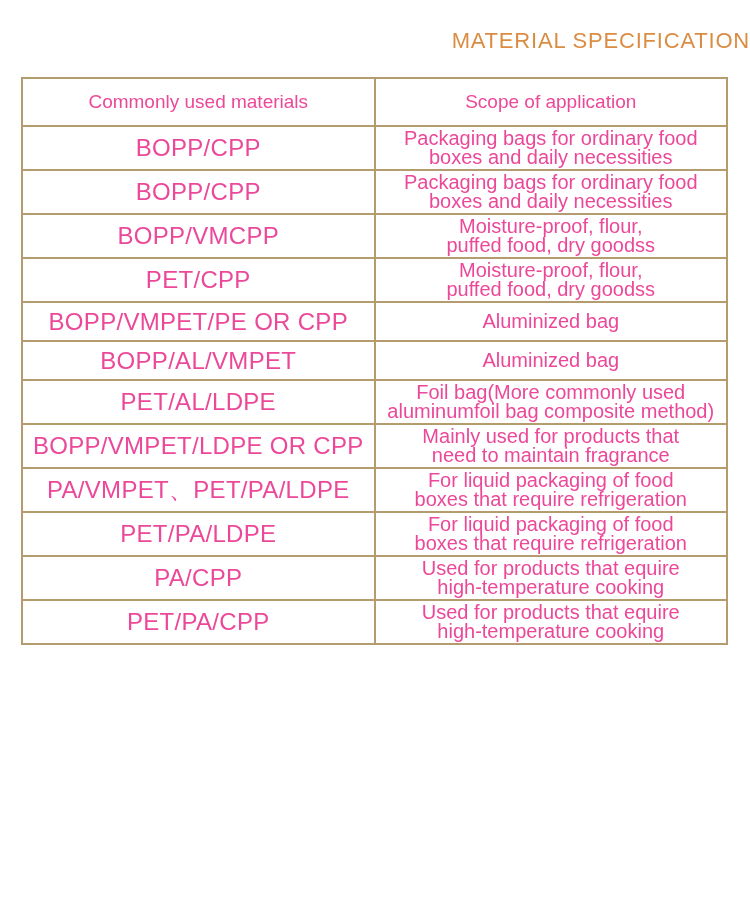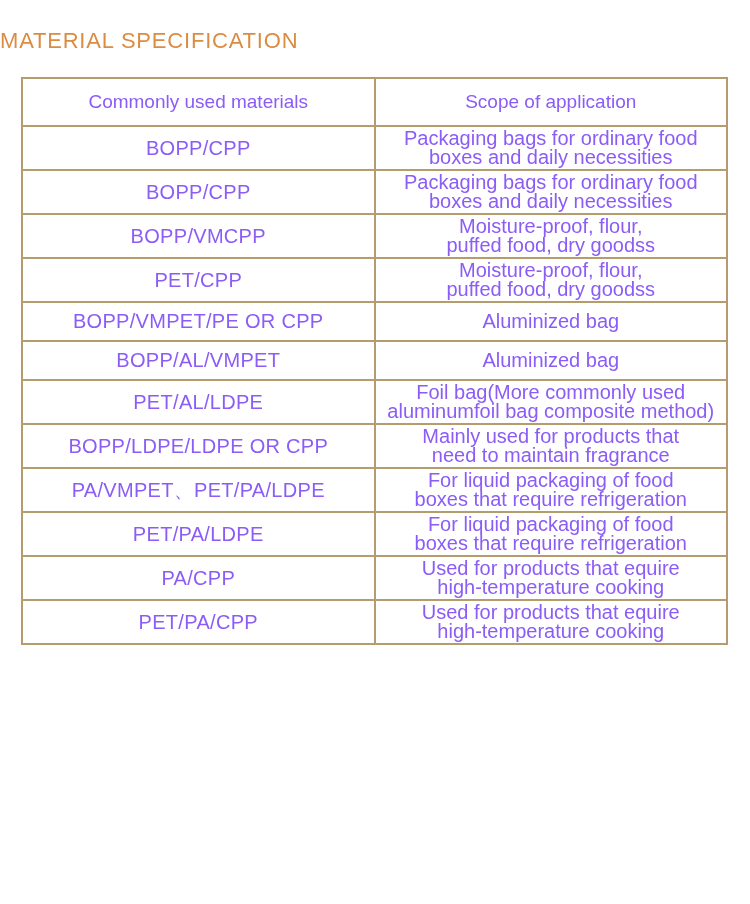--- a/index.html
+++ b/index.html
@@ -14,51 +14,51 @@
     position: relative;
     width: 750px;
     height: 904px;
     background: #ffffff;
   }
   .title {
     position: absolute;
     top: 28px;
     left: 0;
     width: 100%;
-    text-align: left;
+    text-align: right;
     font-size: 22px;
     font-weight: 400;
     letter-spacing: 0.8px;
     color: #db8c43;
   }
   table.spec-table {
     position: absolute;
     left: 21px;
     top: 77px;
     width: 707px;
     border-collapse: collapse;
     table-layout: fixed;
     background: #ffffff;
   }
   table.spec-table th,
   table.spec-table td {
     border: 2px solid #b59c6e;
     text-align: center;
     vertical-align: middle;
-    color: #8b5cf6;
+    color: #ec4899;
     padding: 2px 6px;
   }
   table.spec-table th {
     height: 48px;
     font-size: 19px;
     font-weight: 400;
   }
   td.mat {
     height: 39px;
-    font-size: 20px;
+    font-size: 24px;
     letter-spacing: 0.3px;
   }
   td.scope {
     font-size: 20px;
     line-height: 19px;
     white-space: pre-line;
   }
 </style>
 </head>
 <body>
@@ -102,21 +102,21 @@
       <tr>
         <td class="mat">BOPP/AL/VMPET</td>
         <td class="scope">Aluminized bag</td>
       </tr>
       <tr>
         <td class="mat">PET/AL/LDPE</td>
         <td class="scope">Foil bag(More commonly used
 aluminumfoil bag composite method)</td>
       </tr>
       <tr>
-        <td class="mat">BOPP/LDPE/LDPE OR CPP</td>
+        <td class="mat">BOPP/VMPET/LDPE OR CPP</td>
         <td class="scope">Mainly used for products that
 need to maintain fragrance</td>
       </tr>
       <tr>
         <td class="mat">PA/VMPET、PET/PA/LDPE</td>
         <td class="scope">For liquid packaging of food
 boxes that require refrigeration</td>
       </tr>
       <tr>
         <td class="mat">PET/PA/LDPE</td>

